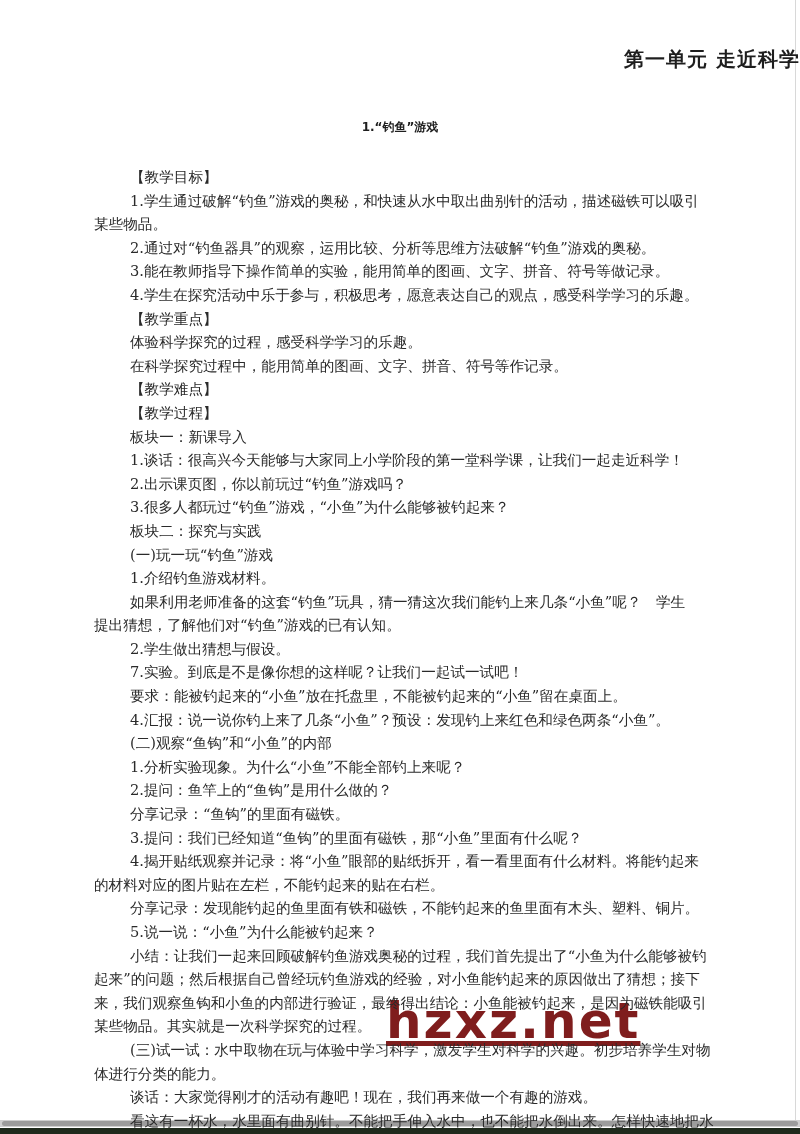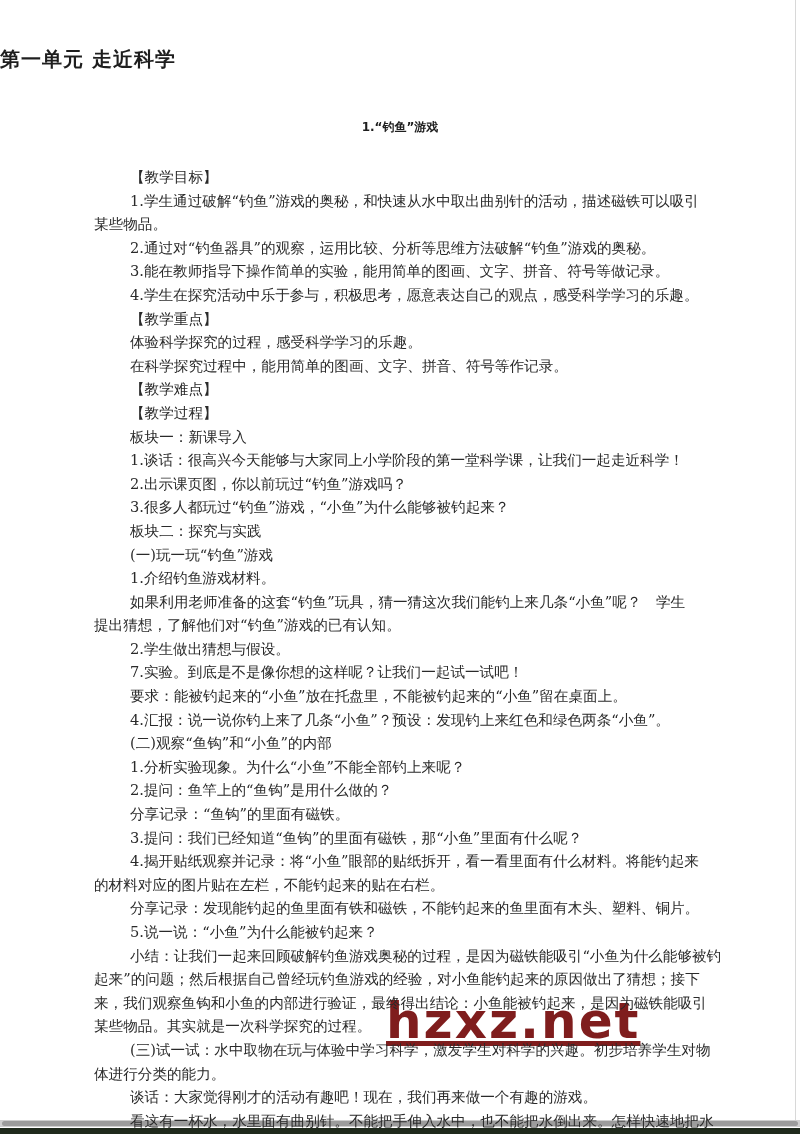--- a/index.html
+++ b/index.html
@@ -9,21 +9,21 @@
     font-family: "DejaVu Serif", "Liberation Serif", serif;
     color: #2a2a2a;
   }
   .page {
     position: absolute; left: 0; top: 0; width: 795px; height: 1120px;
     background: #ffffff;
     border-right: 1px solid #d8d8d8;
   }
   .unit-title {
     position: absolute; left: 0; width: 800px; top: 46px;
-    text-align: left; font-size: 20px; font-weight: bold; color: #1e1e1e;
+    text-align: right; font-size: 20px; font-weight: bold; color: #1e1e1e;
     letter-spacing: 1px;
     font-family: "DejaVu Sans", "Liberation Sans", sans-serif;
   }
   .lesson-title {
     position: absolute; left: 0; width: 800px; top: 92px;
     text-align: center; font-size: 12px; font-weight: bold; color: #1e1e1e;
     font-family: "DejaVu Sans", "Liberation Sans", sans-serif;
   }
   .body-text {
     position: absolute; left: 50px; top: 121px; width: 665px;
@@ -91,21 +91,21 @@
 
     <div class="line ind">(二)观察“鱼钩”和“小鱼”的内部</div>
     <div class="line ind">1.分析实验现象。为什么“小鱼”不能全部钓上来呢？</div>
     <div class="line ind">2.提问：鱼竿上的“鱼钩”是用什么做的？</div>
     <div class="line ind">分享记录：“鱼钩”的里面有磁铁。</div>
     <div class="line ind">3.提问：我们已经知道“鱼钩”的里面有磁铁，那“小鱼”里面有什么呢？</div>
     <div class="line ind">4.揭开贴纸观察并记录：将“小鱼”眼部的贴纸拆开，看一看里面有什么材料。将能钓起来</div>
     <div class="line">的材料对应的图片贴在左栏，不能钓起来的贴在右栏。</div>
     <div class="line ind">分享记录：发现能钓起的鱼里面有铁和磁铁，不能钓起来的鱼里面有木头、塑料、铜片。</div>
     <div class="line ind">5.说一说：“小鱼”为什么能被钓起来？</div>
-    <div class="line ind">小结：让我们一起来回顾破解钓鱼游戏奥秘的过程，是因为磁铁能吸引“小鱼为什么能够被钓</div>
+    <div class="line ind">小结：让我们一起来回顾破解钓鱼游戏奥秘的过程，我们首先提出了“小鱼为什么能够被钓</div>
     <div class="line">起来”的问题；然后根据自己曾经玩钓鱼游戏的经验，对小鱼能钓起来的原因做出了猜想；接下</div>
     <div class="line">来，我们观察鱼钩和小鱼的内部进行验证，最终得出结论：小鱼能被钓起来，是因为磁铁能吸引</div>
     <div class="line">某些物品。其实就是一次科学探究的过程。</div>
 
     <div class="line ind">(三)试一试：水中取物在玩与体验中学习科学，激发学生对科学的兴趣。初步培养学生对物</div>
     <div class="line">体进行分类的能力。</div>
     <div class="line ind">谈话：大家觉得刚才的活动有趣吧！现在，我们再来做一个有趣的游戏。</div>
     <div class="line ind">看这有一杯水，水里面有曲别针。不能把手伸入水中，也不能把水倒出来。怎样快速地把水</div>
 
   </div>

